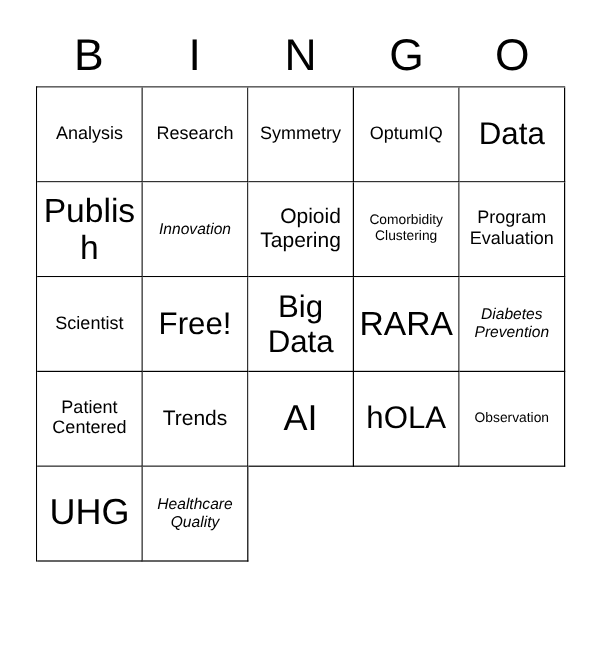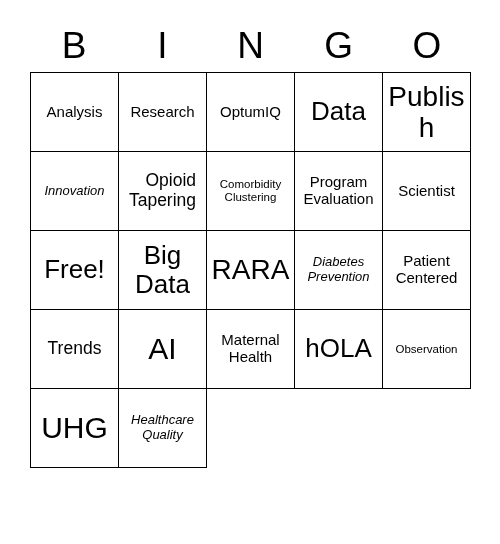--- a/index.html
+++ b/index.html
@@ -93,20 +93,23 @@
     </div>
 
   <div class="grid">
       <div class="cell">
         <span class="cell-text fs-md">Analysis</span>
       </div>
       <div class="cell">
         <span class="cell-text fs-md">Research</span>
       </div>
       <div class="cell">
+        <span class="cell-text fs-md">Symmetry</span>
+      </div>
+      <div class="cell">
         <span class="cell-text fs-md">OptumIQ</span>
       </div>
       <div class="cell">
         <span class="cell-text fs-2xl">Data</span>
       </div>
       <div class="cell">
         <span class="cell-text fs-xl">Publish</span>
       </div>
       <div class="cell">
         <span class="cell-text fs-sm">Innovation</span>
@@ -144,24 +147,20 @@
         <span class="cell-text fs-md">Patient
 Centered</span>
       </div>
       <div class="cell">
         <span class="cell-text fs-lg">Trends</span>
       </div>
       <div class="cell">
         <span class="cell-text fs-3xl">AI</span>
       </div>
       <div class="cell">
-        <span class="cell-text fs-md">Maternal
-Health</span>
-      </div>
-      <div class="cell">
         <span class="cell-text fs-2xl">hOLA</span>
       </div>
       <div class="cell">
         <span class="cell-text fs-xs">Observation</span>
       </div>
       <div class="cell">
         <span class="cell-text fs-3xl">UHG</span>
       </div>
       <div class="cell">
         <span class="cell-text fs-sm">Healthcare

